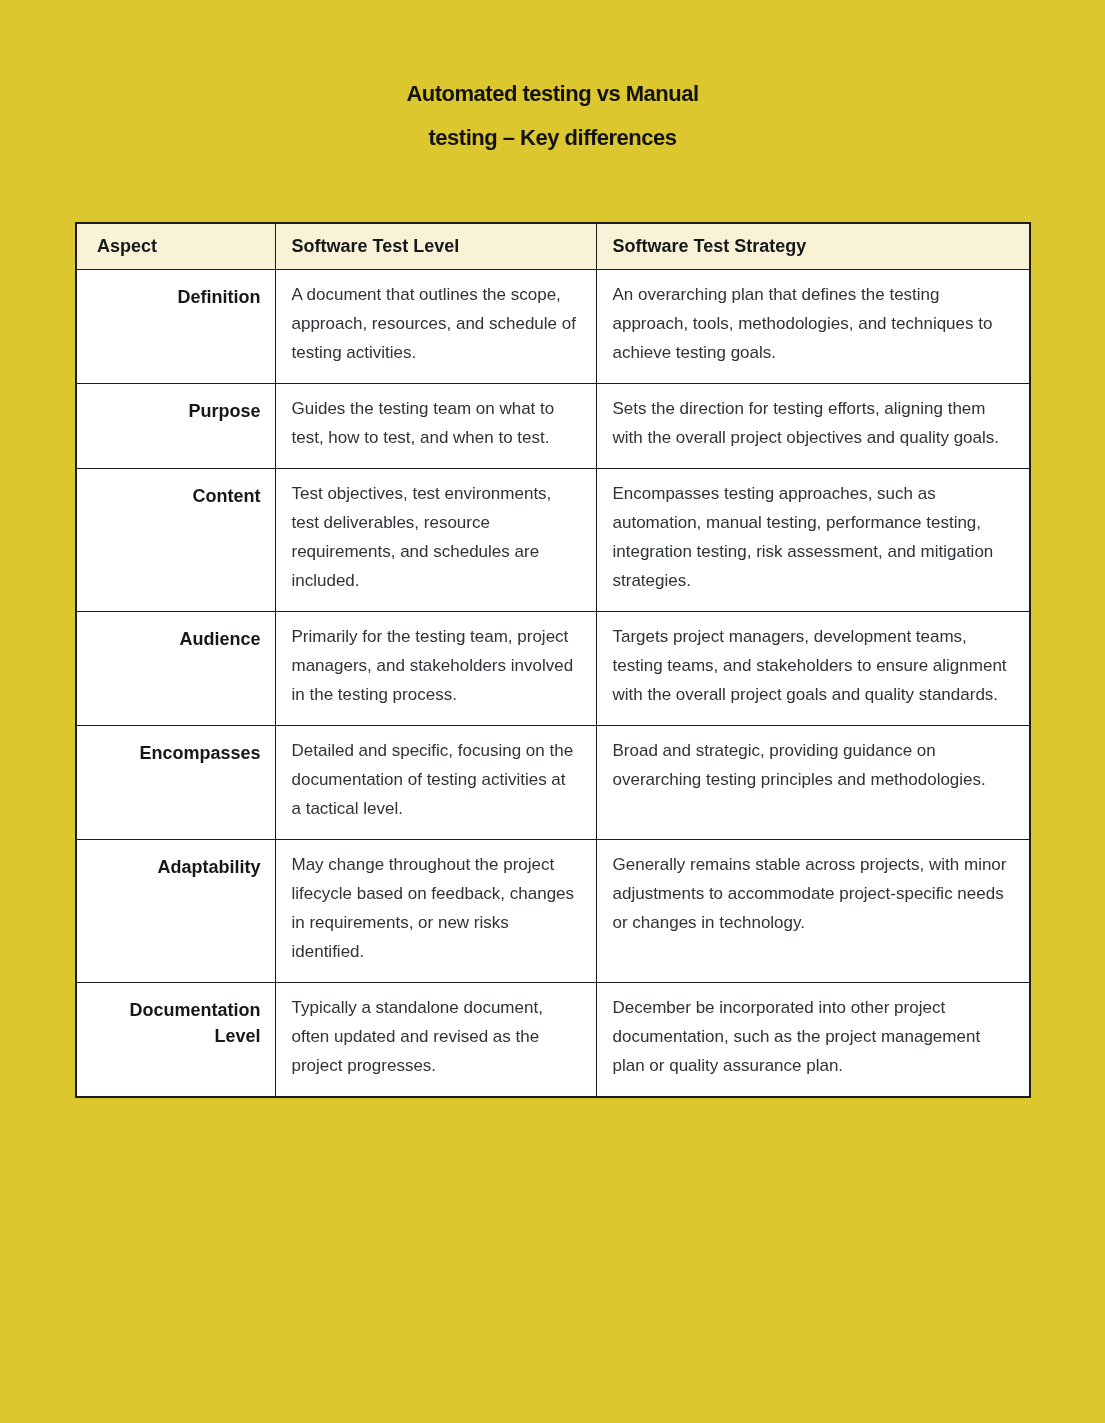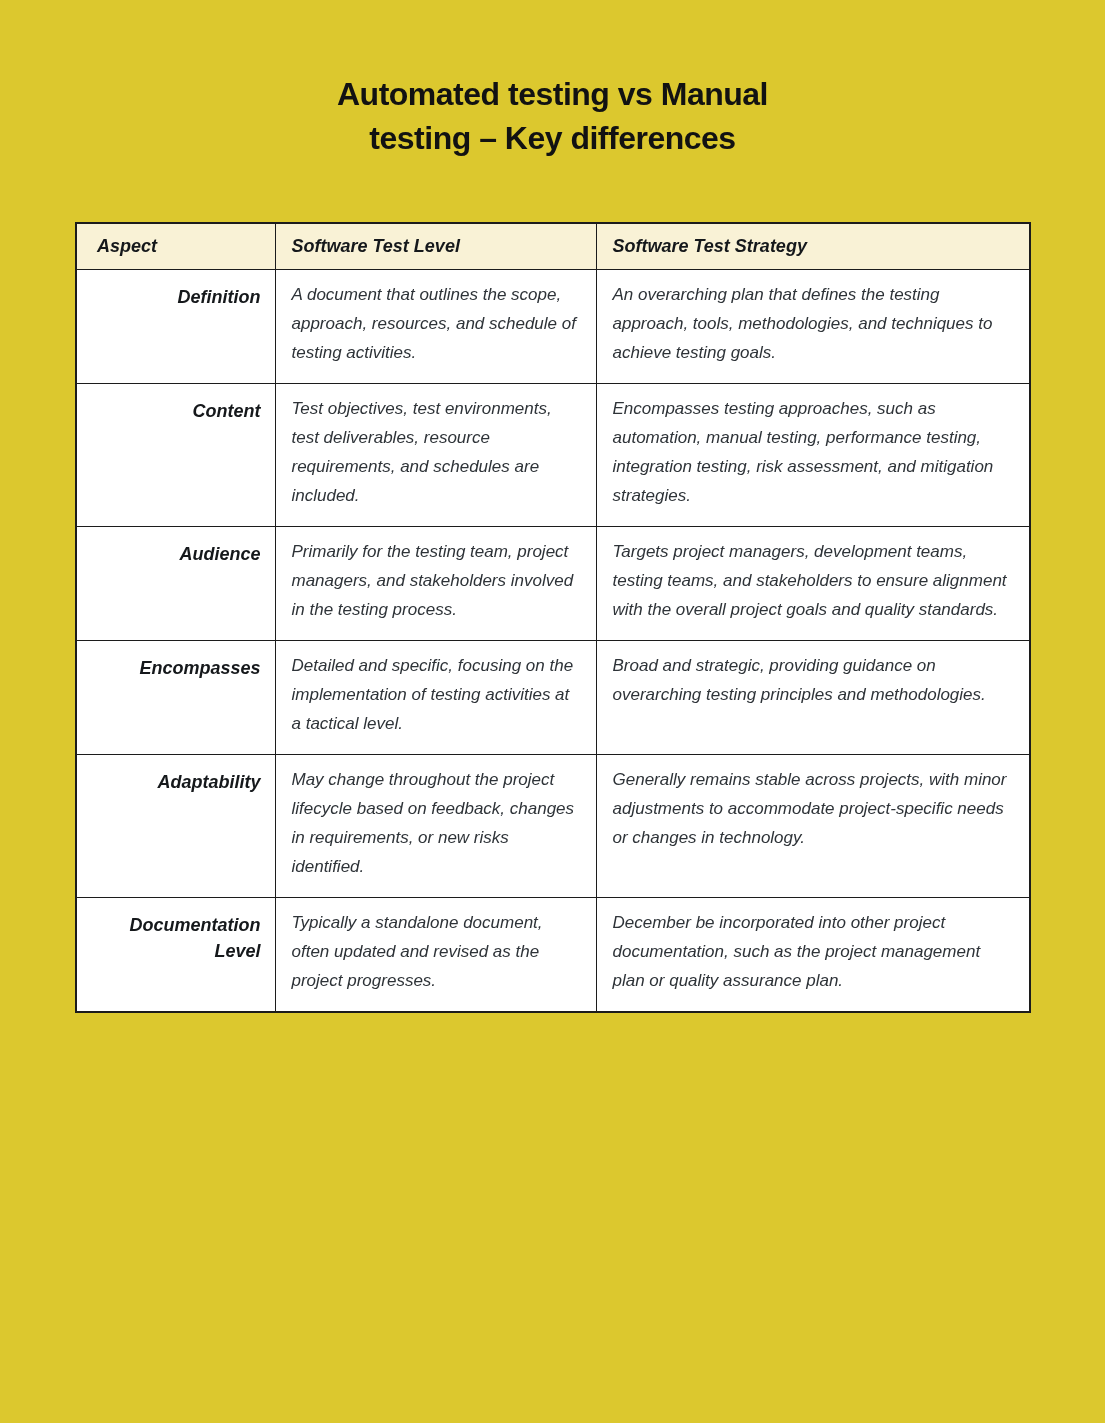--- a/index.html
+++ b/index.html
@@ -12,21 +12,21 @@
     background: #dcc82e;
     font-family: "Liberation Sans", "DejaVu Sans", sans-serif;
     color: #15181b;
     position: relative;
     overflow: hidden;
   }
   .page-title {
     margin: 72px auto 0 auto;
     width: 760px;
     text-align: center;
-    font-size: 32px;
+    font-size: 22px;
     line-height: 44px;
     font-weight: 700;
     letter-spacing: -0.5px;
     color: #121212;
   }
   .table-wrap {
     position: absolute;
     left: 75px;
     top: 222px;
     width: 954px;
@@ -35,21 +35,20 @@
     width: 100%;
     border-collapse: collapse;
     background: #ffffff;
     table-layout: fixed;
   }
   table.compare, table.compare th, table.compare td {
     border: 1px solid #1c1c1c;
   }
   table.compare {
     border-width: 2px;
-    font-style: italic;
   }
   thead th {
     background: #f9f2d6;
     text-align: left;
     font-size: 18px;
     font-weight: 700;
     padding: 12px 16px 12px 16px;
     color: #15181b;
   }
   thead th.col-aspect {
@@ -100,36 +99,41 @@
       </tr>
     </thead>
     <tbody>
   <tr>
     <th class="aspect" scope="row">Definition</th>
     <td>A document that outlines the scope, approach, resources, and schedule of testing activities.</td>
     <td>An overarching plan that defines the testing approach, tools, methodologies, and techniques to achieve testing goals.</td>
   </tr>
 
 
+  <tr>
+    <th class="aspect" scope="row">Purpose</th>
+    <td>Guides the testing team on what to test, how to test, and when to test.</td>
+    <td>Sets the direction for testing efforts, aligning them with the overall project objectives and quality goals.</td>
+  </tr>
 
   <tr>
     <th class="aspect" scope="row">Content</th>
     <td>Test objectives, test environments, test deliverables, resource requirements, and schedules are included.</td>
     <td>Encompasses testing approaches, such as automation, manual testing, performance testing, integration testing, risk assessment, and mitigation strategies.</td>
   </tr>
 
   <tr>
     <th class="aspect" scope="row">Audience</th>
     <td>Primarily for the testing team, project managers, and stakeholders involved in the testing process.</td>
     <td>Targets project managers, development teams, testing teams, and stakeholders to ensure alignment with the overall project goals and quality standards.</td>
   </tr>
 
   <tr>
     <th class="aspect" scope="row">Encompasses</th>
-    <td>Detailed and specific, focusing on the implementation of testing activities at a tactical level.</td>
+    <td>Detailed and specific, focusing on the documentation of testing activities at a tactical level.</td>
     <td>Broad and strategic, providing guidance on overarching testing principles and methodologies.</td>
   </tr>
 
   <tr>
     <th class="aspect" scope="row">Adaptability</th>
     <td>May change throughout the project lifecycle based on feedback, changes in requirements, or new risks identified.</td>
     <td>Generally remains stable across projects, with minor adjustments to accommodate project-specific needs or changes in technology.</td>
   </tr>
 
   <tr>

